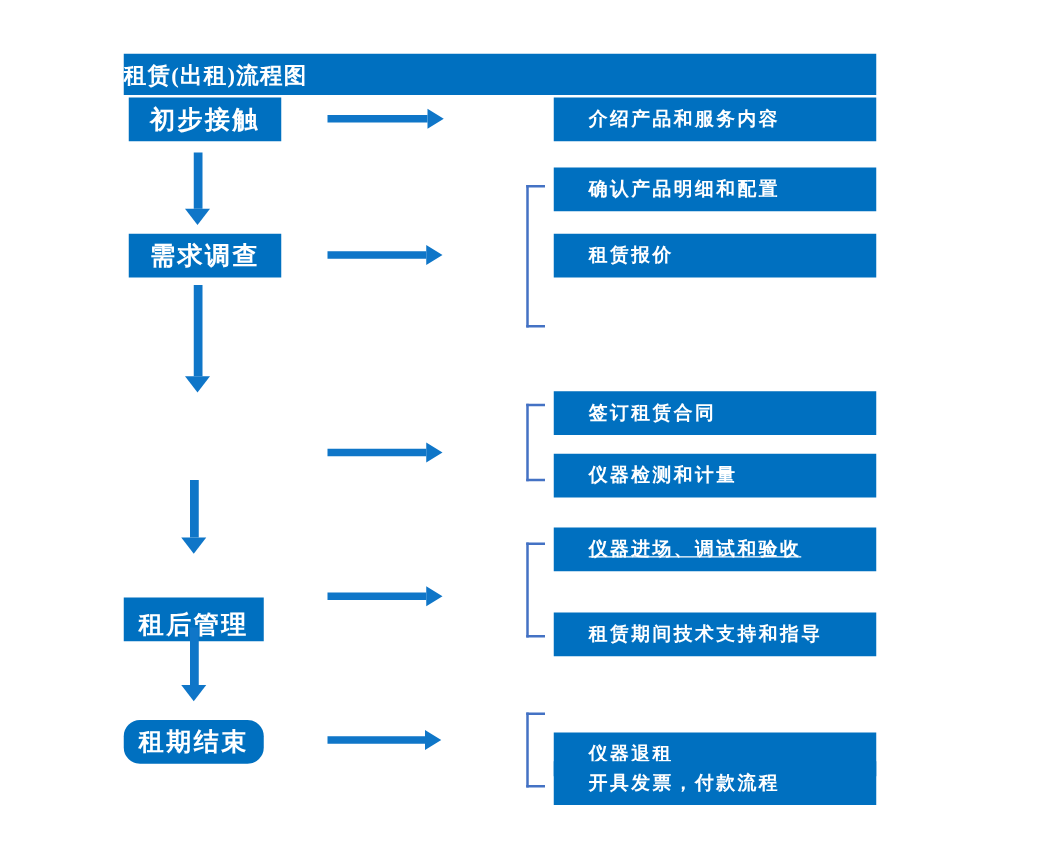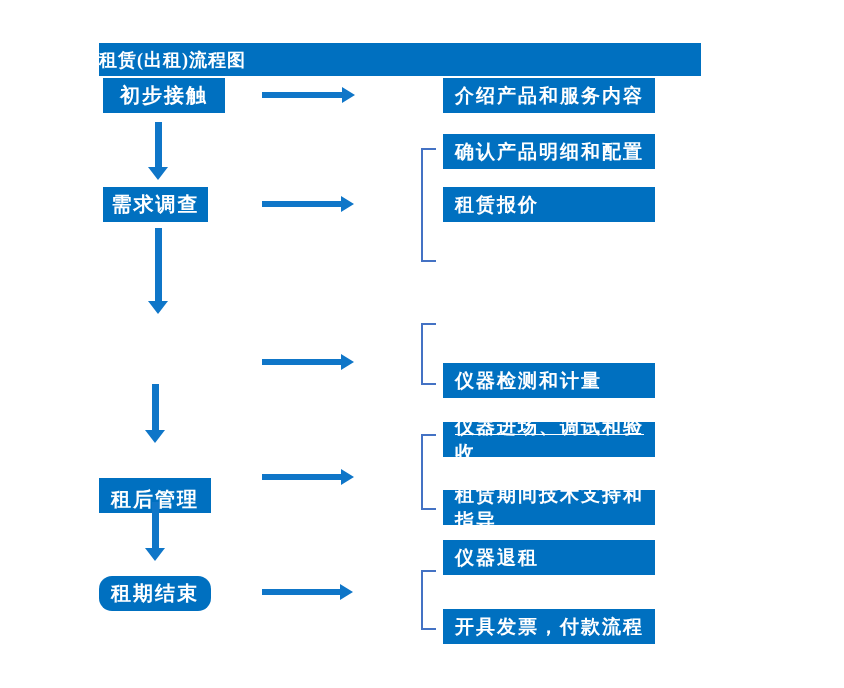--- a/index.html
+++ b/index.html
@@ -29,21 +29,21 @@
   }
   .box {
     position: absolute;
     background: var(--box-blue);
     color: var(--text-white);
     font-weight: bold;
     display: flex; align-items: center;
     letter-spacing: 2px;
   }
   .stage-box { justify-content: center; font-size: 20px; }
-  .output-box { left: 443px; width: 212px; height: 35px; padding-left: 12px; font-size: 19px; }
+  .output-box { left: 443px; width: 258px; height: 35px; padding-left: 28px; font-size: 15px; }
 
   
   .varrow {
     position: absolute; width: 20px;
     display: flex; flex-direction: column; align-items: center;
   }
   .varrow .shaft { flex: 1; width: 7px; background: var(--arrow-blue); }
   .varrow .head {
     width: 0; height: 0;
     border-top: 13px solid var(--arrow-blue);
@@ -67,34 +67,34 @@
   
   .bracket {
     position: absolute;
     left: 421px; width: 15px;
     border: 2px solid var(--bracket-blue);
     border-right: none;
   }
 
   
   #stage1 { left: 103px; top: 78px;  width: 122px; height: 35px; }
-  #stage2 { left: 103px; top: 187px; width: 105px; height: 35px; }
+  #stage2 { left: 103px; top: 187px; width: 122px; height: 35px; }
   #stage3 { left: 100px; top: 345px; width: 111px; height: 35px; }
   #stage4 { left: 99px;  top: 478px; width: 112px; height: 35px; align-items: flex-end; }
   #stage5 { left: 99px;  top: 576px; width: 112px; height: 35px; border-radius: 13px; }
 
   #out1  { top: 78px;  }
   #out2  { top: 134px; }
   #out3  { top: 187px; }
   #out4  { top: 243px; }
   #out5  { top: 313px; }
   #out6  { top: 363px; }
   #out7  { top: 422px; text-decoration: underline; }
   #out8  { top: 490px; }
-  #out9  { top: 540px; }
+  #out9  { top: 586px; }
   #out10 { top: 609px; }
 
   #varr1 { left: 148px; top: 122px; height: 58px; }
   #varr2 { left: 148px; top: 228px; height: 86px; }
   #varr3 { left: 145px; top: 384px; height: 59px; }
   #varr4 { left: 145px; top: 502px; height: 59px; }
 
   #harr1 { left: 262px; top: 87px;  width: 93px; }
   #harr2 { left: 262px; top: 196px; width: 92px; }
   #harr3 { left: 262px; top: 354px; width: 92px; }
@@ -130,20 +130,23 @@
 
   <div id="out1" class="box output-box">
     <span>介绍产品和服务内容</span>
   </div>
   <div id="out2" class="box output-box">
     <span>确认产品明细和配置</span>
   </div>
   <div id="out3" class="box output-box">
     <span>租赁报价</span>
   </div>
+  <div id="out5" class="box output-box">
+    <span>签订租赁合同</span>
+  </div>
   <div id="out6" class="box output-box">
     <span>仪器检测和计量</span>
   </div>
   <div id="out7" class="box output-box">
     <span>仪器进场、调试和验收</span>
   </div>
   <div id="out8" class="box output-box">
     <span>租赁期间技术支持和指导</span>
   </div>
   <div id="out9" class="box output-box">

